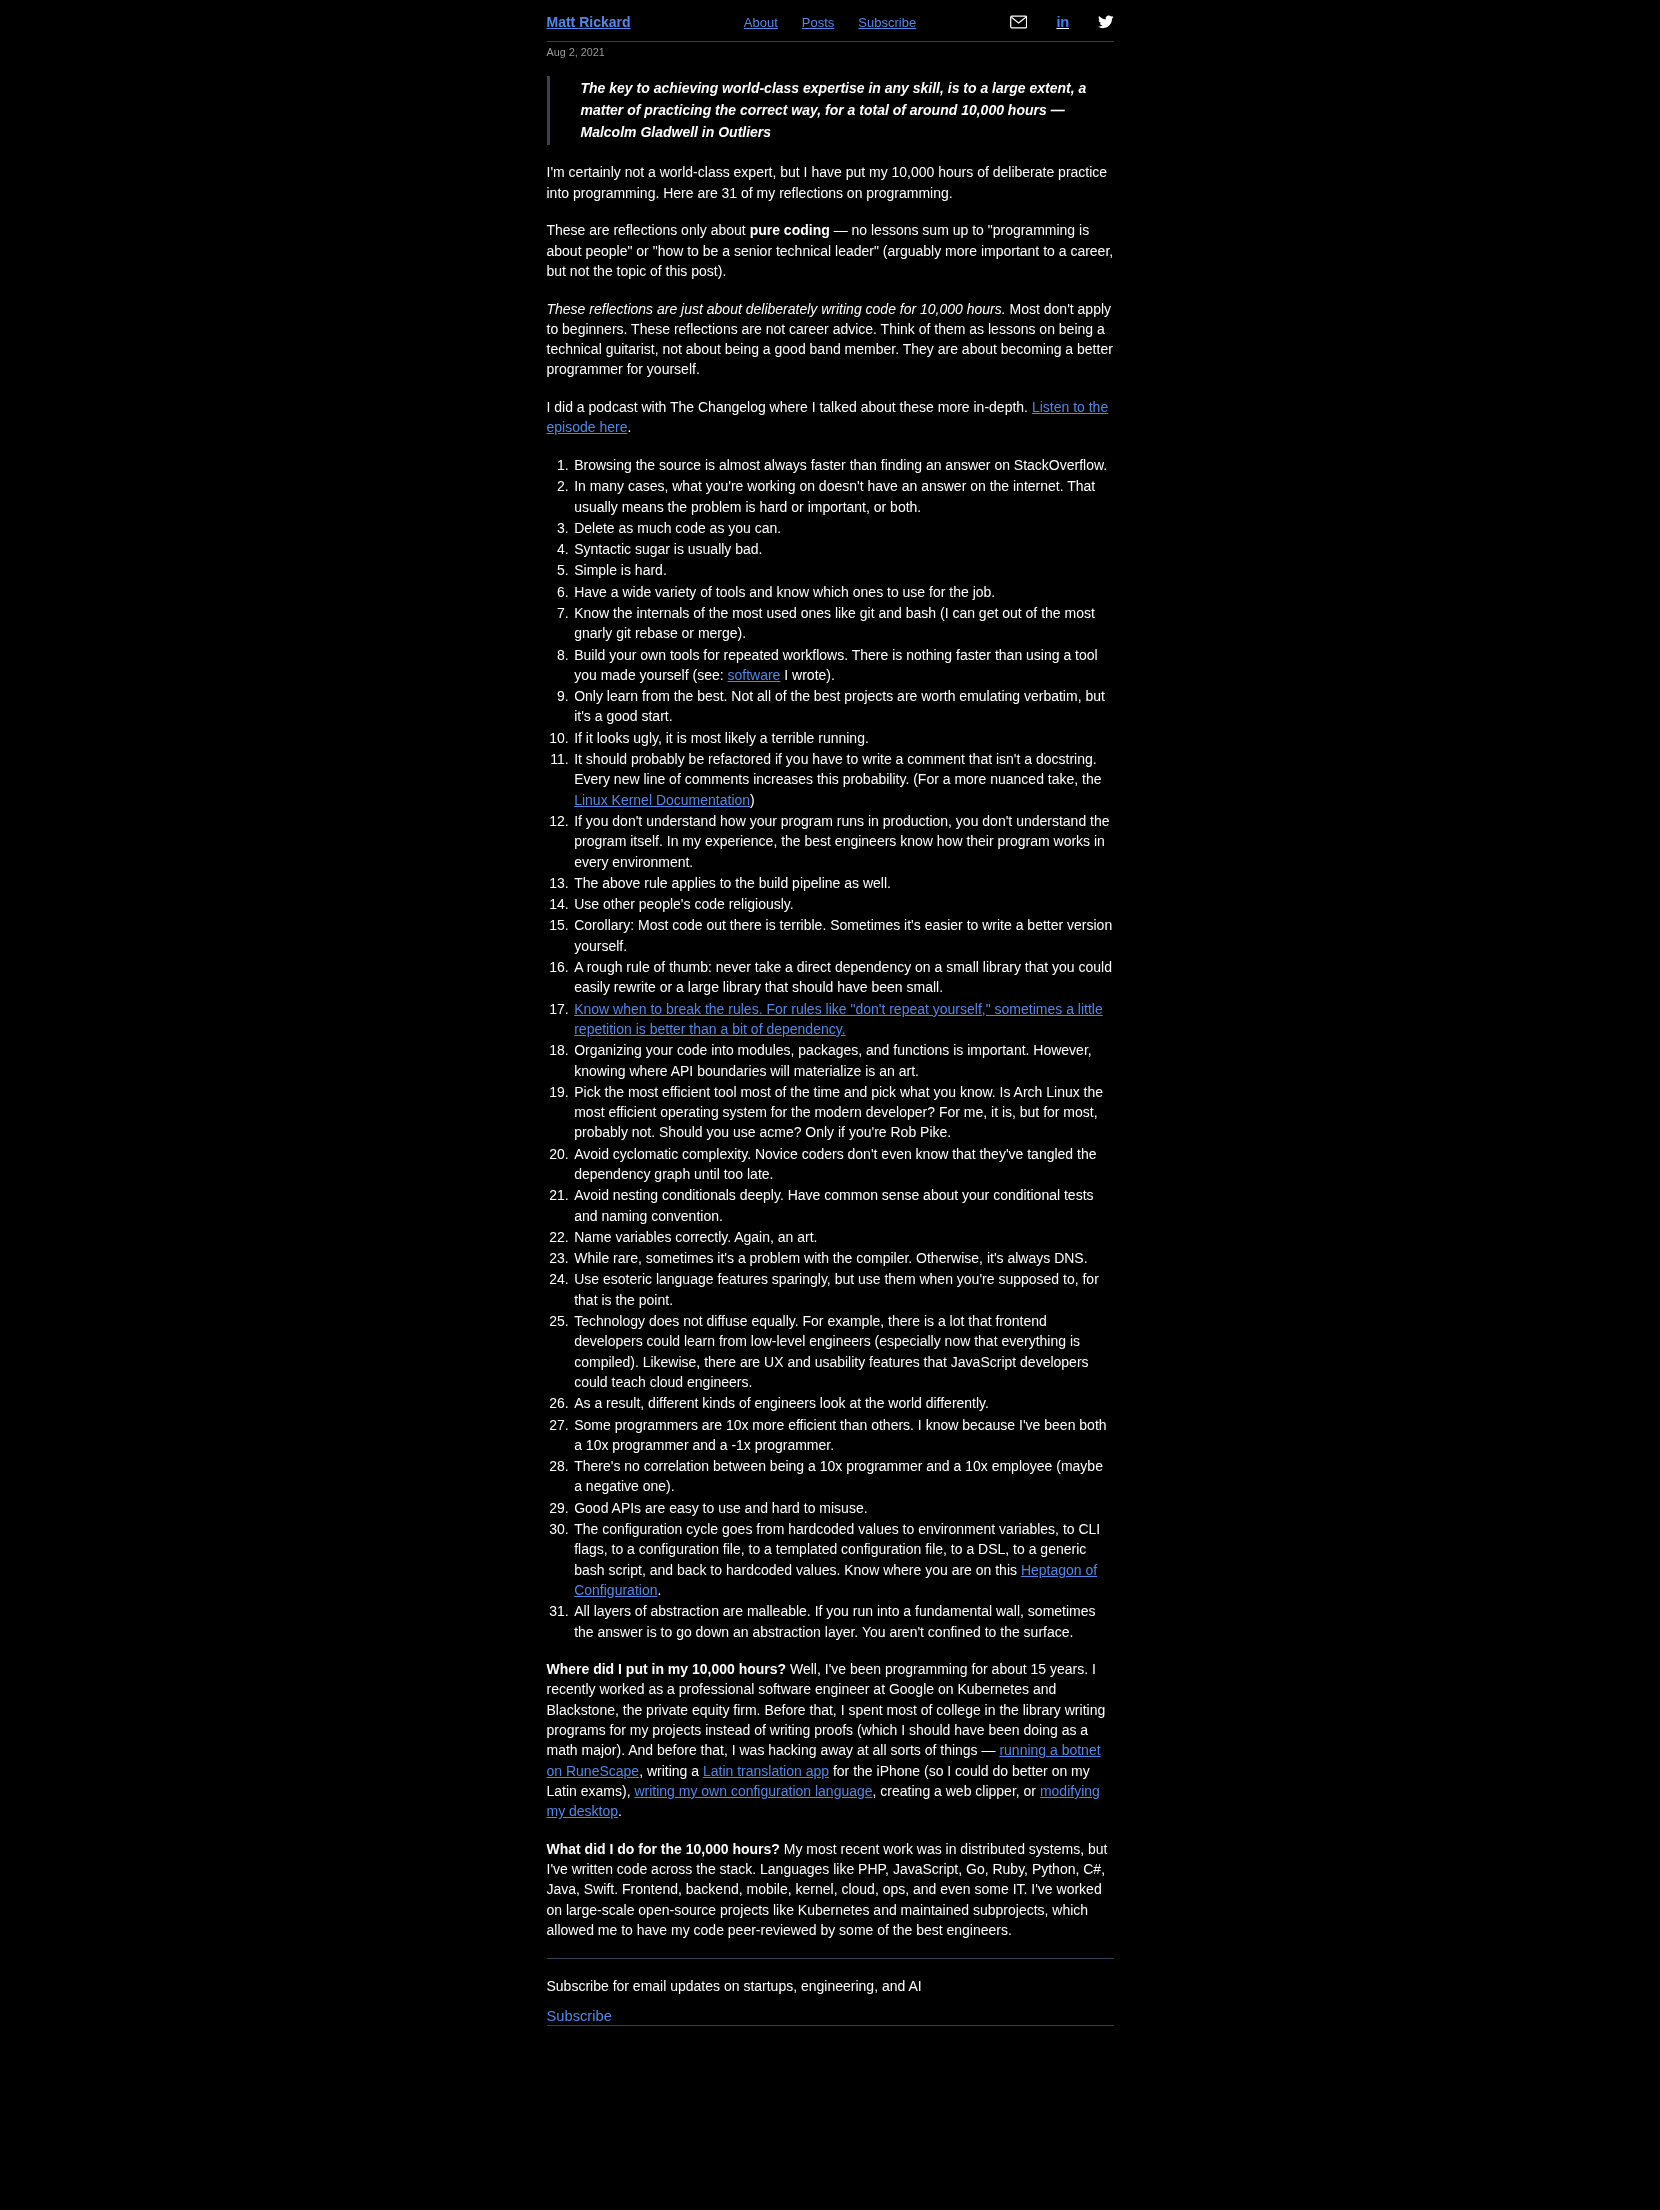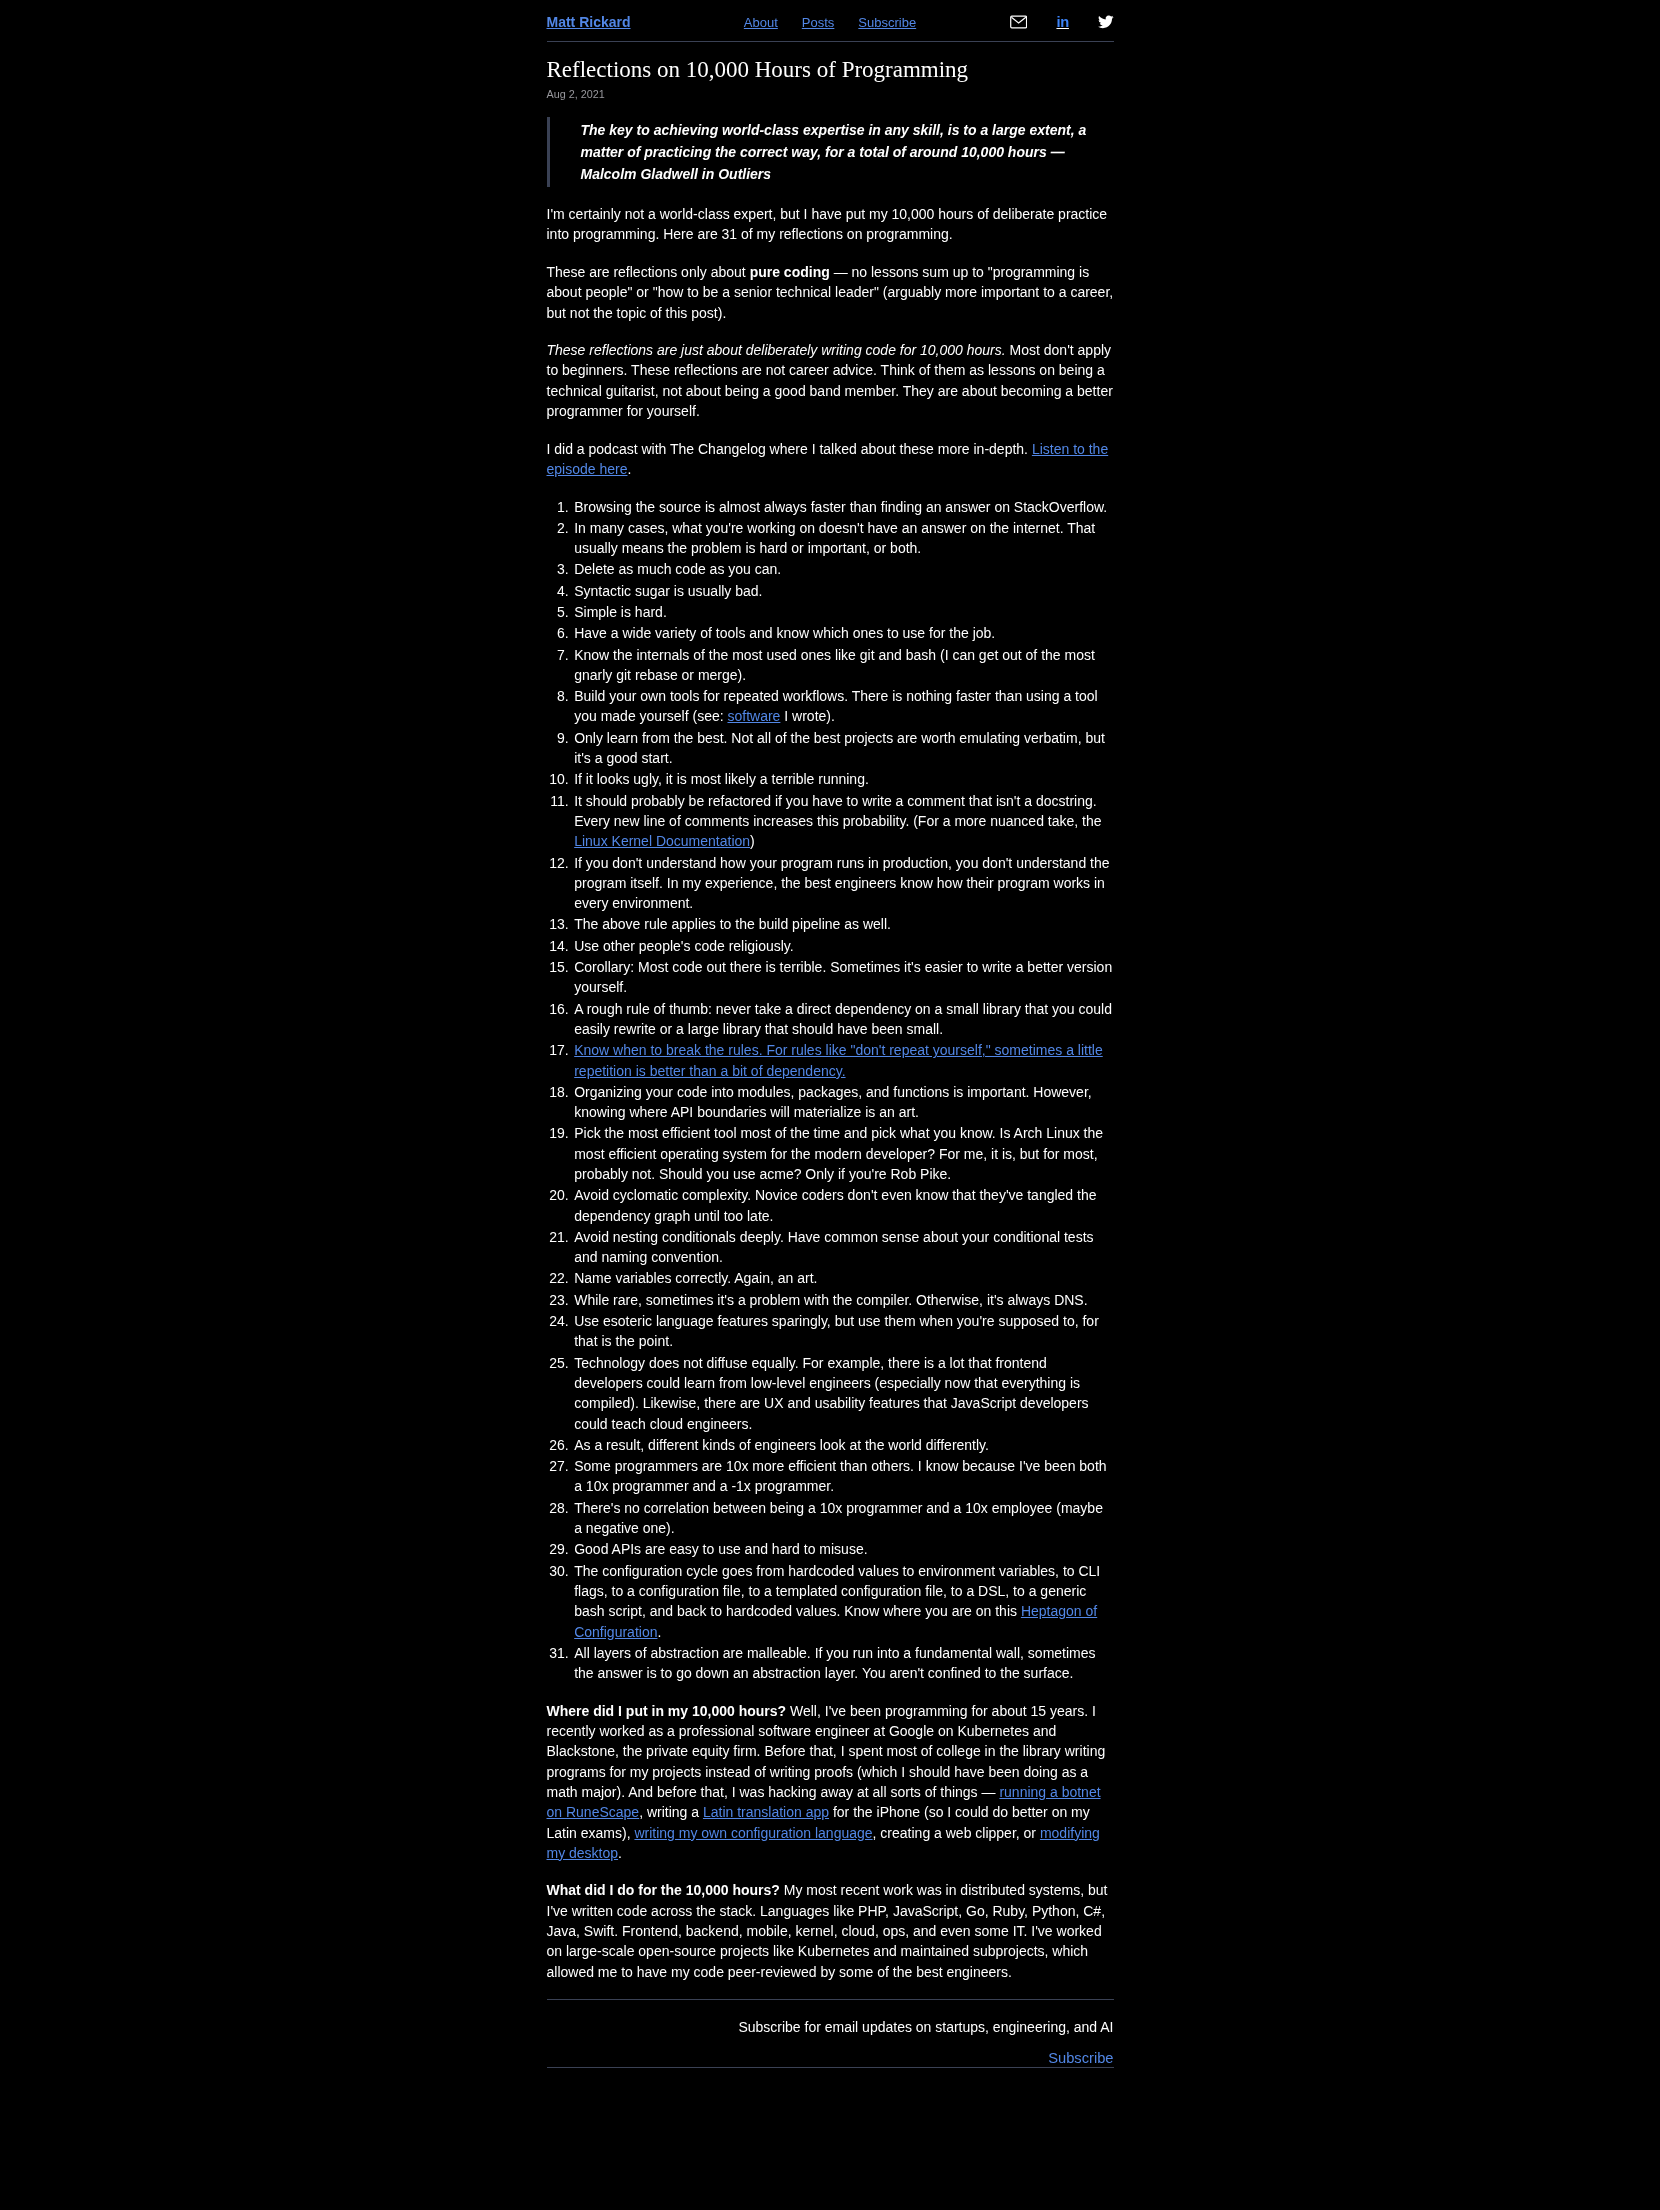--- a/index.html
+++ b/index.html
@@ -34,21 +34,21 @@
   .para{color:var(--text);font-size:14px;line-height:20.3px;margin:17.3px 0;}
   ol.reflections{margin:17.3px 0;padding-left:26px;color:var(--text);font-size:14px;line-height:20.3px;}
   ol.reflections li{padding-left:1.7px;}
   ol.reflections li + li{margin-top:1px;}
   strong{font-weight:700;}
   em{font-style:italic;}
   .inline-link{color:var(--link);text-decoration:underline;cursor:pointer;}
 
   
   .foot-rule{margin-top:14px;}
-  .site-footer{text-align:right;padding:19px 0 0;}
+  .site-footer{text-align:left;padding:19px 0 0;}
   .tagline{color:var(--text);font-size:14px;margin:0;line-height:16.4px;}
   .subscribe-link{display:inline-block;margin:14px 0 0;color:var(--link);font-size:14.7px;line-height:17.3px;text-decoration:none;cursor:pointer;}
   .bottom-rule{margin-top:12px;}
 </style>
 </head>
 <body>
 
 <div class="page">
   <div class="col">
 
@@ -73,21 +73,20 @@
           <svg width="15.6" height="15.6" viewBox="0 0 24 24" fill="#ffffff">
             <path d="M23.953 4.57a10 10 0 01-2.825.775 4.958 4.958 0 002.163-2.723c-.951.555-2.005.959-3.127 1.184a4.92 4.92 0 00-8.384 4.482C7.69 8.095 4.067 6.13 1.64 3.162a4.822 4.822 0 00-.666 2.475c0 1.71.87 3.213 2.188 4.096a4.904 4.904 0 01-2.228-.616v.06a4.923 4.923 0 003.946 4.827 4.996 4.996 0 01-2.212.085 4.936 4.936 0 004.604 3.417 9.867 9.867 0 01-6.102 2.105c-.39 0-.779-.023-1.17-.067a13.995 13.995 0 007.557 2.209c9.053 0 13.998-7.496 13.998-13.985 0-.21 0-.42-.015-.63A9.935 9.935 0 0024 4.59z"></path>
           </svg>
         </a>
       </div>
     </header>
 
     <hr class="divider">
 
     <main>
-      <h1 class="title">Reflections on 10,000 Hours of Programming</h1>
       <div class="date">Aug 2, 2021</div>
 
       <blockquote class="quote">The key to achieving world-class expertise in any skill, is to a large extent, a matter of practicing the correct way, for a total of around 10,000 hours — Malcolm Gladwell in Outliers</blockquote>
 
       <div>
           <p class="para">I'm certainly not a world-class expert, but I have put my 10,000 hours of deliberate practice into programming. Here are 31 of my reflections on programming.</p>
           <p class="para"><span>These are reflections only about </span><strong>pure coding</strong><span> — no lessons sum up to "programming is about people" or "how to be a senior technical leader" (arguably more important to a career, but not the topic of this post).</span></p>
           <p class="para"><em>These reflections are just about deliberately writing code for 10,000 hours.</em><span> Most don't apply to beginners. These reflections are not career advice. Think of them as lessons on being a technical guitarist, not about being a good band member. They are about becoming a better programmer for yourself.</span></p>
           <p class="para"><span>I did a podcast with The Changelog where I talked about these more in-depth. </span><a href="#" class="inline-link">Listen to the episode here</a><span>.</span></p>
         </div>

